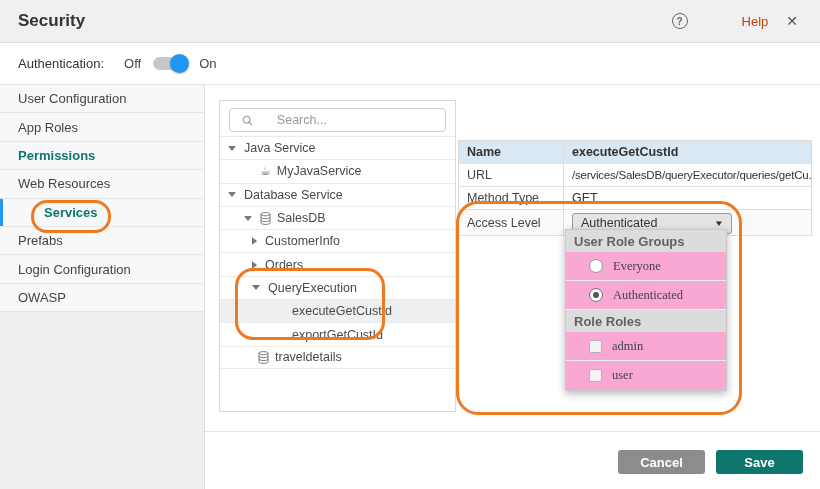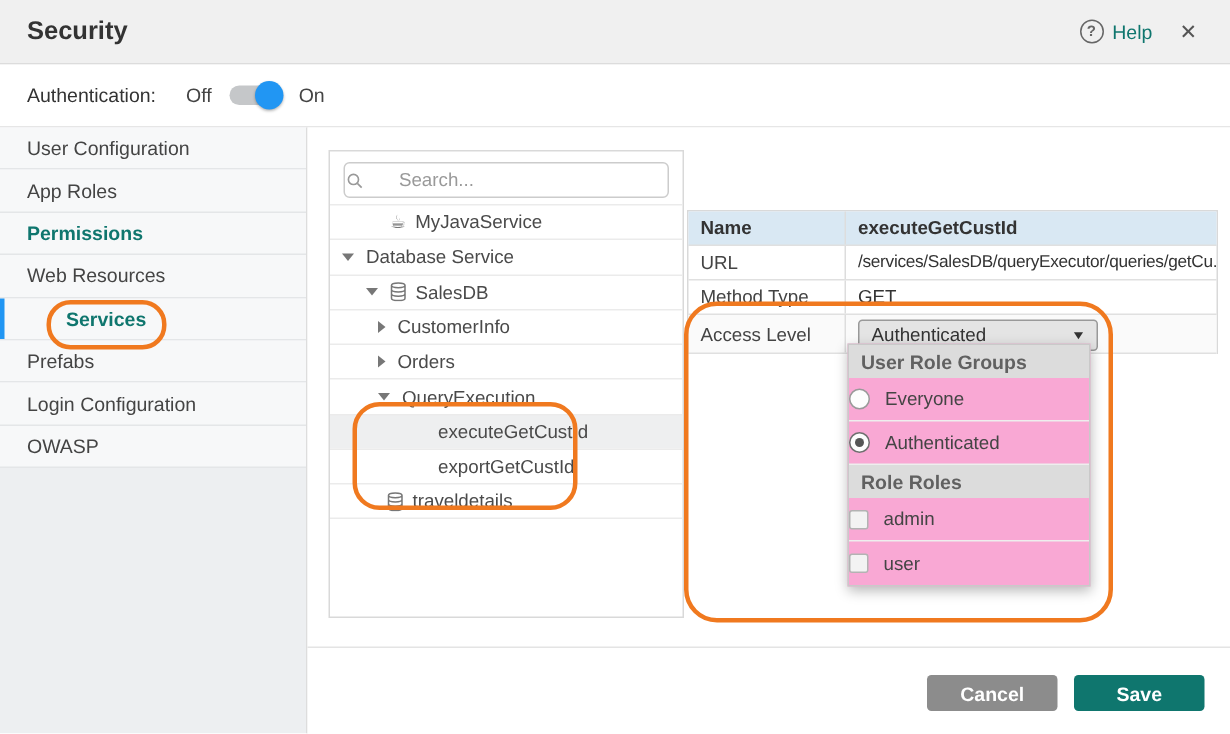--- a/index.html
+++ b/index.html
@@ -17,21 +17,21 @@
     display:flex;align-items:center;padding:0 20px 0 18px;
   }
   .app-title{font-size:17px;font-weight:700;color:#333;}
   .header-right{margin-left:auto;display:flex;align-items:center;gap:16px;}
   .help-wrap{display:flex;align-items:center;gap:6px;cursor:pointer;}
   .qicon{
     width:16px;height:16px;border:1.4px solid #666;border-radius:50%;
     display:inline-flex;align-items:center;justify-content:center;
     font-size:10px;color:#666;font-weight:700;
   }
-  .help-label{font-size:13px;color:#0f766e;}
+  .help-label{font-size:13px;color:#c2410c;margin-left:48px;}
   .close-icon{font-size:14px;color:#555;cursor:pointer;padding:0 2px;}
 
   
   .auth-bar{
     position:absolute;left:0;top:43px;right:0;height:42px;background:#fff;
     border-bottom:1px solid #e6e6e6;display:flex;align-items:center;padding-left:18px;
   }
   .auth-label{font-size:13px;color:#333;margin-right:20px;}
   .tog-off,.tog-on{font-size:13px;color:#444;}
   .toggle{
@@ -63,21 +63,21 @@
   .main{position:absolute;left:205px;top:85px;right:0;bottom:0;background:#fff;}
 
   
   .tree-panel{
     position:absolute;left:14px;top:15px;width:237px;height:312px;
     border:1px solid #d9d9d9;background:#fff;
   }
   .search-box{
     position:absolute;left:9px;top:7px;right:9px;height:24px;
     border:1px solid #ccc;border-radius:4px;display:flex;align-items:center;
-    padding-left:1px;gap:22px;background:#fff;
+    padding-left:12px;gap:22px;background:#fff;
   }
   .search-input{
     border:none;outline:none;font-size:12.5px;color:#444;width:100%;
     background:transparent;font-family:inherit;
   }
   .search-input::placeholder{color:#999;}
   .tree-rows{position:absolute;left:0;top:35px;right:0;}
   .trow{
     height:23.3px;display:flex;align-items:center;border-top:1px solid #ebebeb;
     font-size:12.5px;color:#4a4a4a;cursor:pointer;white-space:nowrap;
@@ -113,22 +113,22 @@
   
   .dd-panel{
     position:absolute;left:360px;top:144px;width:162px;background:#f9a8d4;
     border:1px solid #c9c9c9;box-shadow:0 3px 8px rgba(0,0,0,.28);z-index:5;
   }
   .dd-header{
     height:22px;background:#dcdcdc;display:flex;align-items:center;
     padding-left:8px;font-size:13px;font-weight:600;color:#616161;
   }
   .dd-opt{
-    height:29px;display:flex;align-items:center;padding-left:0;
-    border-bottom:1px solid #eee;font-size:12.5px;color:#444;cursor:pointer;
+    height:29px;display:flex;align-items:center;padding-left:23px;
+    border-bottom:1px solid #eee;font-size:12.5px;color:#444;cursor:pointer;font-family:Liberation Serif, serif;
   }
   .dd-opt.nob{border-bottom:none;}
   .radio{
     width:14px;height:14px;border:1px solid #9a9a9a;border-radius:50%;
     background:#fdfdfd;margin-right:10px;position:relative;flex:none;
   }
   .radio.selected{border-color:#6f6f6f;}
   .radio.selected::after{
     content:"";position:absolute;left:3px;top:3px;right:3px;bottom:3px;
     background:#555;border-radius:50%;
@@ -212,20 +212,24 @@
   <div class="tree-panel">
     <div class="search-box">
       <svg class="search-svg" width="13" height="13" viewBox="0 0 13 13">
         <circle cx="5.5" cy="5.5" r="4" fill="none" stroke="#999" stroke-width="1.3"></circle>
         <line x1="8.6" y1="8.6" x2="12" y2="12" stroke="#999" stroke-width="1.3"></line>
       </svg>
       <input class="search-input" type="text" placeholder="Search..." style="">
     </div>
 
     <div class="tree-rows">
+      <div class="trow" style="padding-left:8px">
+        <span class="caret down"></span>
+        <span>Java Service</span>
+      </div>
       <div class="trow" style="padding-left:40px">
         <span class="cup">☕</span>
         <span>MyJavaService</span>
       </div>
       <div class="trow" style="padding-left:8px">
         <span class="caret down"></span>
         <span>Database Service</span>
       </div>
       <div class="trow" style="padding-left:24px">
         <span class="caret down"></span>

